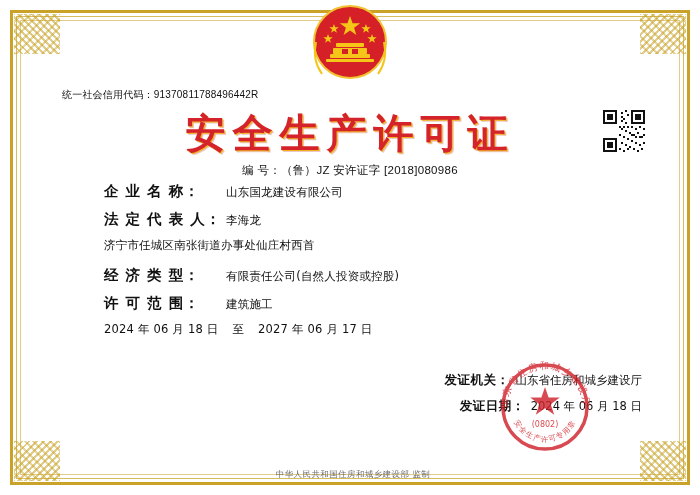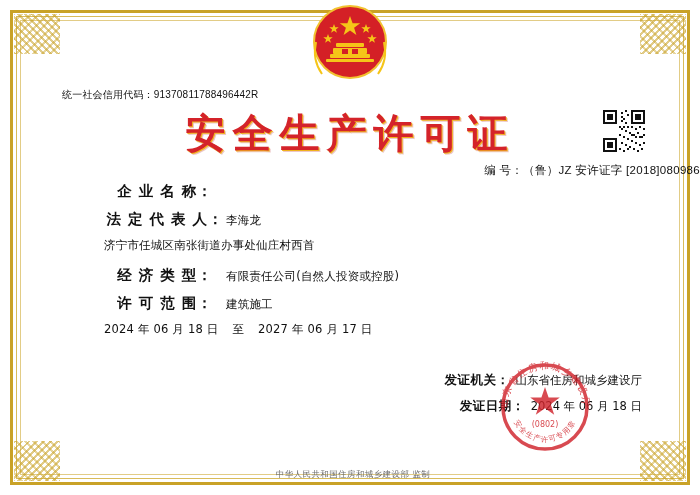--- a/index.html
+++ b/index.html
@@ -104,37 +104,36 @@
     letter-spacing: 7px;
     color: #d4232a;
     text-shadow: 1px 1px 0 #f0b21e, 2px 2px 0 rgba(180,30,30,0.25);
   }
 
   .serial {
     position: absolute;
     left: 0;
     right: 0;
     top: 163px;
-    text-align: right;
+    text-align: center;
     font-size: 11.5px;
     color: #111;
     letter-spacing: 0.3px;
   }
 
   .fields {
     position: absolute;
     left: 104px;
     top: 182px;
     right: 60px;
   }
   .field-row {
     display: flex;
     align-items: baseline;
     height: 28px;
-    text-align: center;
   }
   .field-label {
     width: 122px;
     flex: 0 0 122px;
     font-size: 14.5px;
     font-weight: bold;
     color: #111;
     letter-spacing: 1px;
     font-family: "DejaVu Sans", "Liberation Sans", sans-serif;
   }
@@ -314,20 +313,21 @@
   </div>
 
   <div class="title">安全生产许可证</div>
 
   <div class="serial">编  号：（鲁）JZ 安许证字 [2018]080986</div>
 
   <div class="fields">
 
     <div class="field-row">
       <div class="field-label">企 业 名 称：</div>
+      <div class="field-value">山东国龙建设有限公司</div>
     </div>
 
     <div class="field-row">
       <div class="field-label">法 定 代 表 人：</div>
       <div class="field-value">李海龙</div>
     </div>
 
     <div class="field-row">
       <div class="field-value">济宁市任城区南张街道办事处仙庄村西首</div>
     </div>

